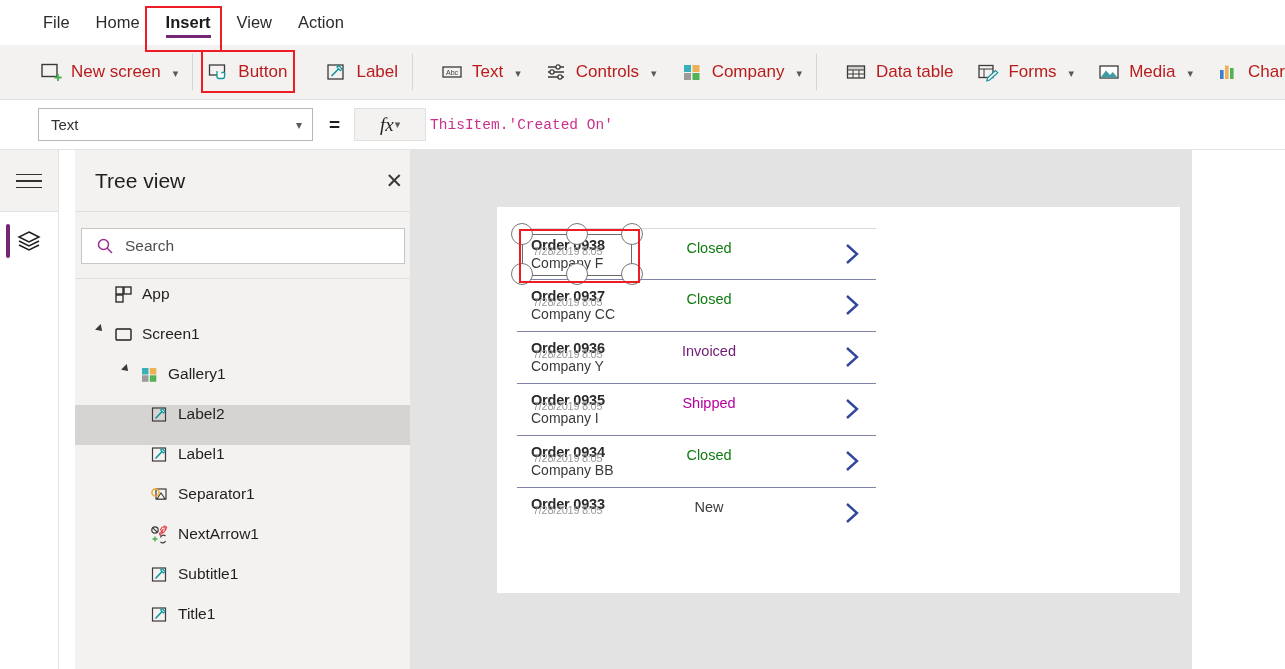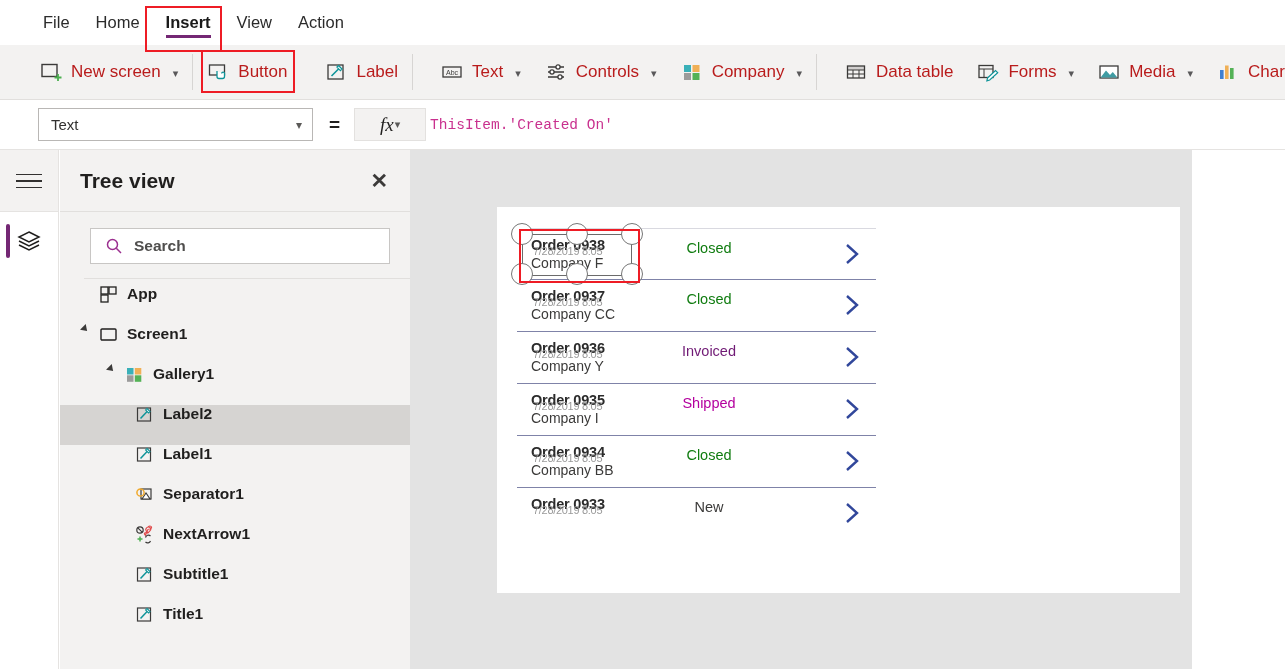--- a/index.html
+++ b/index.html
@@ -96,30 +96,30 @@
     height:58px; position:relative;
     display:flex; align-items:center; justify-content:center;
   }
   .rail-btn.sel::before {
     content:""; position:absolute; left:6px; top:12px; width:4px; height:34px;
     background:#742774; border-radius:2px;
   }
 
   
   .tvpanel {
-    position:absolute; left:60px; top:150px; width:351px; height:519px;
-    background:#f3f2f1; border-right:1px solid #d9d7d5;font-weight:bold;
+    position:absolute; left:75px; top:150px; width:351px; height:519px;
+    background:#f3f2f1; border-right:1px solid #d9d7d5;
   }
   .tv-head {
     height:62px; display:flex; align-items:center; justify-content:space-between;
     padding:0 22px 0 20px; border-bottom:1px solid #e1dfdd; background:#f3f2f1;
   }
   .tv-title { font-size:21px; color:#201f1e; }
   .tv-close { font-size:21px; color:#3b3a39; cursor:default; line-height:1; }
-  .tv-searchwrap { padding:16px 20px 14px 6px; background:#f3f2f1; border-bottom:1px solid #e1dfdd;margin-left:24px; }
+  .tv-searchwrap { padding:16px 20px 14px 6px; background:#f3f2f1; border-bottom:1px solid #e1dfdd; }
   .tv-search {
     height:36px; background:#ffffff; border:1px solid #c8c6c4;
     display:flex; align-items:center; padding-left:14px; gap:11px;
   }
   .tv-search .ph { font-size:15.5px; color:#4f4e4d; }
   .tree { padding-top:6px; }
   .tnode {
     height:40px; display:flex; align-items:flex-start; gap:9px;
     padding-left:22px; cursor:default;
   }

